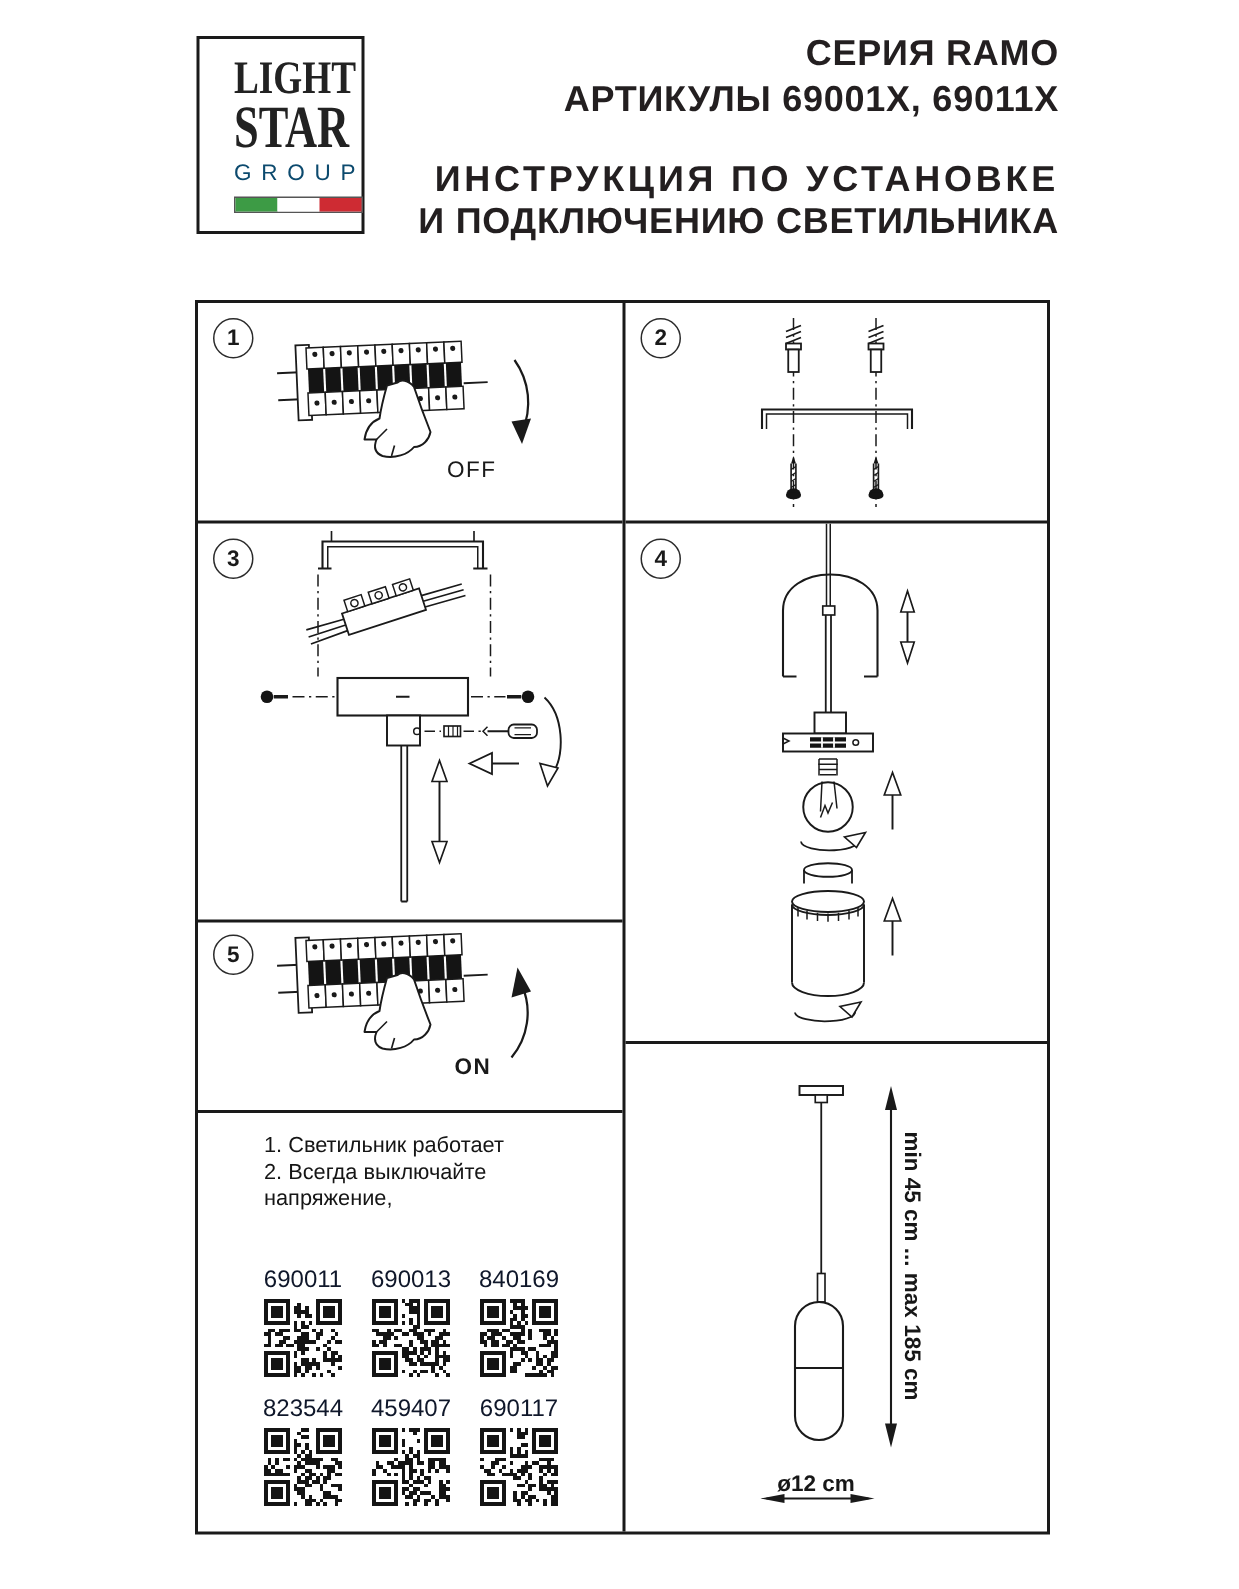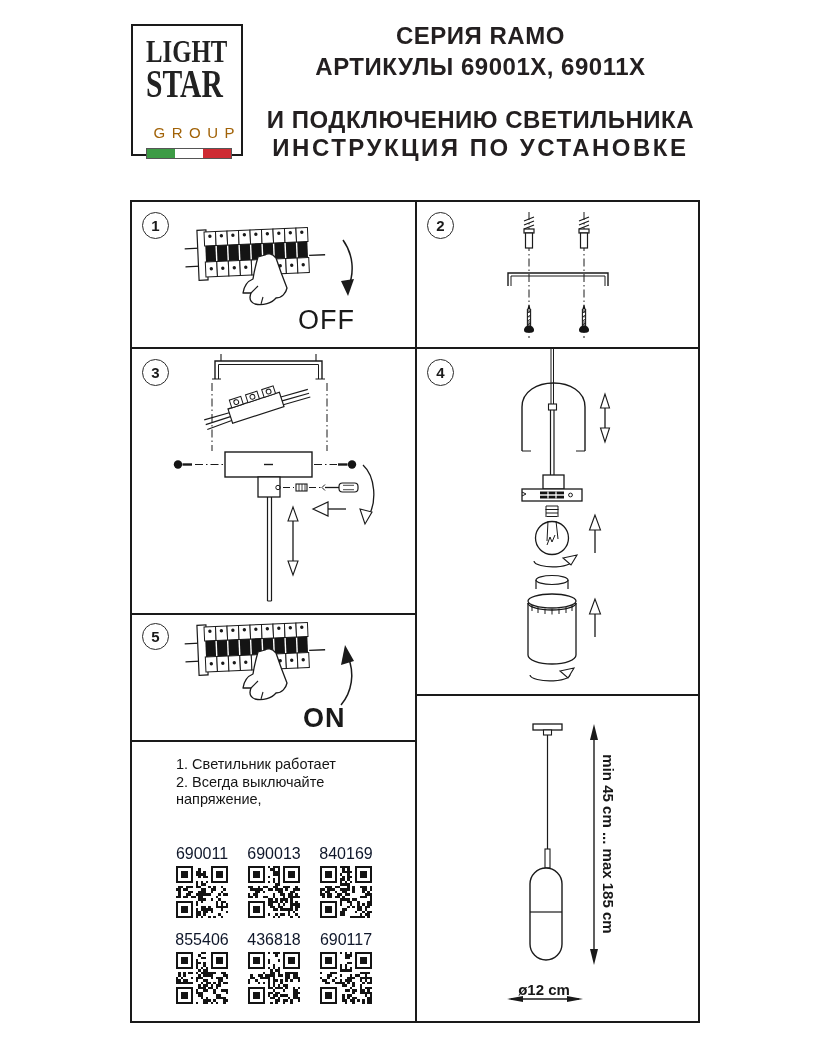--- a/index.html
+++ b/index.html
@@ -3,45 +3,45 @@
 <meta charset="utf-8">
 <style>
   html,body{margin:0;padding:0;}
   body{
     width:826px;height:1059px;position:relative;background:#ffffff;
     font-family:"Liberation Sans",sans-serif;color:#1a1a1a;overflow:hidden;
   }
   
   .logo-box{
     position:absolute;left:131px;top:24px;width:112px;height:132px;
-    border:2px solid #1a1a1a;box-sizing:border-box;padding-top:12px;padding-left:13px;
+    border:2px solid #1a1a1a;box-sizing:border-box;padding-top:12px;padding-left:23px;
   }
   .logo-light{font-family:"Liberation Serif",serif;font-weight:bold;font-size:31px;line-height:27px;
     letter-spacing:0px;display:inline-block;transform:scaleX(.80);transform-origin:left top;white-space:nowrap;color:#222;}
   .logo-star{font-family:"Liberation Serif",serif;font-weight:bold;font-size:40px;line-height:36px;
     display:inline-block;transform:scaleX(.74);transform-origin:left top;white-space:nowrap;color:#222;}
-  .logo-group{font-size:15px;letter-spacing:6.5px;color:#a16207;line-height:22px;margin-top:20px;white-space:nowrap;text-align:right;}
+  .logo-group{font-size:15px;letter-spacing:6.5px;color:#0c4a6e;line-height:22px;margin-top:2px;white-space:nowrap;text-align:right;}
   .logo-flag{width:84px;height:9px;border:1px solid #555;display:flex;margin-top:4px;box-sizing:content-box;}
   .logo-flag div{flex:1;height:100%;}
-  .title-block{position:absolute;right:132px;top:20px;text-align:center;color:#231f20;}
+  .title-block{position:absolute;right:120px;top:20px;text-align:right;color:#231f20;}
   .title-line{font-weight:bold;font-size:24px;line-height:31px;letter-spacing:.5px;white-space:nowrap;}
   .title-gap{height:24px;}
   .title-line.sp1{letter-spacing:2.5px;line-height:28px;}
   .title-line.sp2{letter-spacing:.5px;line-height:28px;}
   
   .grid{position:absolute;left:130px;top:200px;width:570px;height:823px;
     border:2px solid #1a1a1a;box-sizing:border-box;}
   .gline{position:absolute;background:#1a1a1a;}
   .panel{position:absolute;}
   .step-circle{
     position:absolute;left:10px;top:10px;width:27px;height:27px;border:1.7px solid #2b2b2b;
     border-radius:50%;box-sizing:border-box;display:flex;align-items:center;justify-content:center;
     font-size:15px;font-weight:bold;color:#1a1a1a;background:#fff;
   }
-  .switch-label{position:absolute;font-size:27px;color:#1a1a1a;letter-spacing:1px;}
+  .switch-label{position:absolute;font-size:15px;color:#1a1a1a;letter-spacing:1px;}
   
   .notes{position:absolute;left:44px;top:14px;width:232px;font-size:14.5px;line-height:17.5px;color:#151515;}
   .qr-label{position:absolute;width:70px;text-align:center;font-size:16px;font-weight:normal;color:#0f172a;}
   .qr-box{position:absolute;width:52px;height:52px;}
   
   .vdim{position:absolute;left:191px;top:148px;transform:translate(-50%,-50%) rotate(90deg);
     font-size:15px;font-weight:bold;white-space:nowrap;color:#171717;}
   .hdim{position:absolute;left:127px;top:285px;transform:translateX(-50%);
     font-size:15px;font-weight:bold;white-space:nowrap;color:#171717;}
   svg{display:block;}
@@ -104,22 +104,22 @@
     <div style="background:#3d9b45"></div>
     <div style="background:#ffffff"></div>
     <div style="background:#ce2b33"></div>
   </div>
 </div>
 
 <div class="title-block">
   <div class="title-line">СЕРИЯ RAMO</div>
   <div class="title-line">АРТИКУЛЫ 69001X, 69011X</div>
   <div class="title-gap"></div>
+  <div class="title-line sp1">ИНСТРУКЦИЯ ПО УСТАНОВКЕ</div>
   <div class="title-line sp2">И ПОДКЛЮЧЕНИЮ СВЕТИЛЬНИКА</div>
-  <div class="title-line sp1">ИНСТРУКЦИЯ ПО УСТАНОВКЕ</div>
 </div>
 
 <div class="grid">
 
   <div class="gline" style="left:283px;top:0;width:2px;height:819px;"></div>
   <div class="gline" style="left:0;top:145px;width:283px;height:2px;"></div>
   <div class="gline" style="left:285px;top:145px;width:281px;height:2px;"></div>
   <div class="gline" style="left:0;top:411px;width:283px;height:2px;"></div>
   <div class="gline" style="left:0;top:538px;width:283px;height:2px;"></div>
   <div class="gline" style="left:285px;top:492px;width:281px;height:2px;"></div>
@@ -947,22 +947,22 @@
           <rect x="6" y="20" width="1" height="1" fill="#141414"></rect>
           <rect x="12" y="20" width="1" height="1" fill="#141414"></rect>
           <rect x="13" y="20" width="1" height="1" fill="#141414"></rect>
           <rect x="14" y="20" width="1" height="1" fill="#141414"></rect>
           <rect x="15" y="20" width="1" height="1" fill="#141414"></rect>
           <rect x="16" y="20" width="1" height="1" fill="#141414"></rect>
           <rect x="17" y="20" width="1" height="1" fill="#141414"></rect>
           <rect x="19" y="20" width="1" height="1" fill="#141414"></rect>
         </svg>
       </div>
-    <div class="qr-label" style="left:35px;top:189px;">855406</div>
-    <div class="qr-label" style="left:107px;top:189px;">436818</div>
+    <div class="qr-label" style="left:35px;top:189px;">823544</div>
+    <div class="qr-label" style="left:107px;top:189px;">459407</div>
     <div class="qr-label" style="left:179px;top:189px;">690117</div>
     <div class="qr-box" style="left:44px;top:210px;">
         <svg viewBox="0 0 21 21" width="52" height="52" shape-rendering="crispEdges">
           <rect x="0" y="0" width="1" height="1" fill="#141414"></rect>
           <rect x="1" y="0" width="1" height="1" fill="#141414"></rect>
           <rect x="2" y="0" width="1" height="1" fill="#141414"></rect>
           <rect x="3" y="0" width="1" height="1" fill="#141414"></rect>
           <rect x="4" y="0" width="1" height="1" fill="#141414"></rect>
           <rect x="5" y="0" width="1" height="1" fill="#141414"></rect>
           <rect x="6" y="0" width="1" height="1" fill="#141414"></rect>

